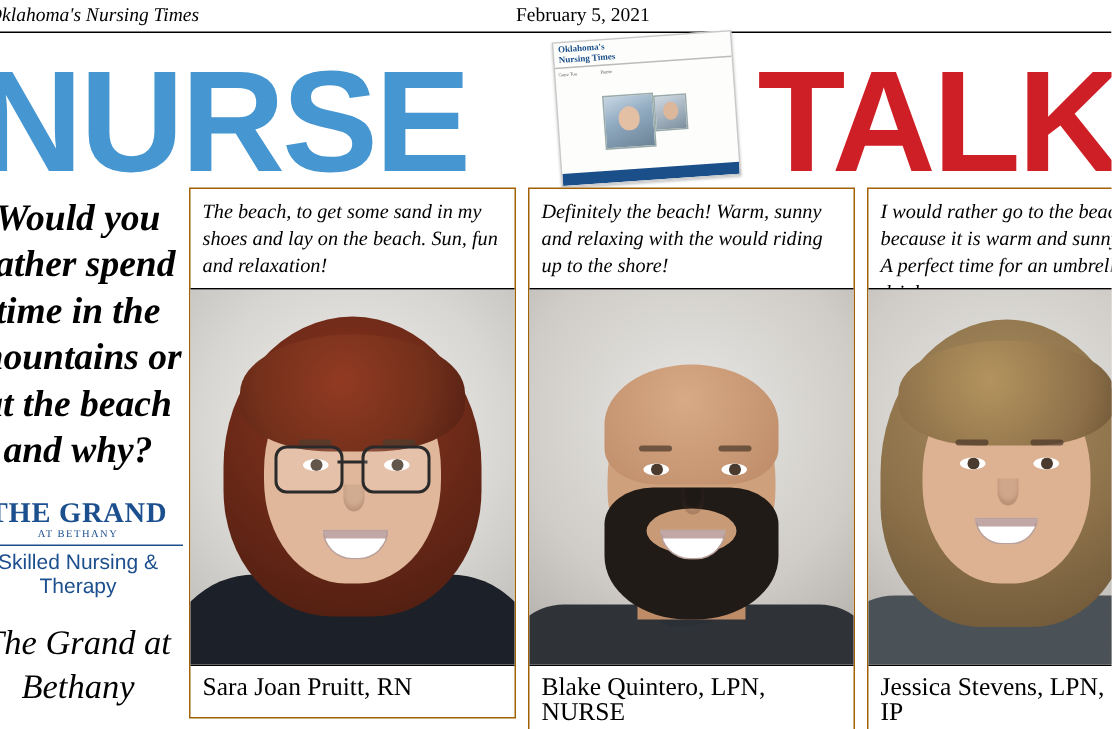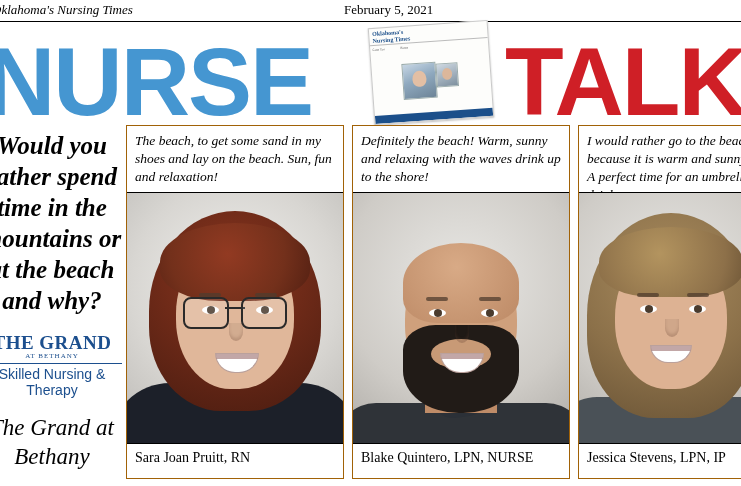--- a/index.html
+++ b/index.html
@@ -223,21 +223,21 @@
     position: relative;
     height: 250px;
     border-top: 1px solid #000;
     border-bottom: 1px solid #000;
     overflow: hidden;
     background: #cfcfcf;
   }
   .panel-3 .photo { height: 250px; }
   .name {
     font-family: "Liberation Serif", serif;
-    font-size: 14px;
+    font-size: 17px;
     line-height: 17px;
     padding: 5px 8px 6px 8px;
     min-height: 34px;
     box-sizing: border-box;
   }
 
   
   .portrait { position: absolute; inset: 0; }
   .bg-studio {
     position: absolute; inset: 0;
@@ -478,21 +478,21 @@
         <span class="lens r"></span>
       </div>
       <div class="nose" style="left:102px; top:130px;"></div>
       <div class="mouth-smile" style="left:88px; top:160px;"></div>
     </div>
   </div>
   <div class="name">Sara Joan Pruitt, RN</div>
 </div>
 
 <div class="panel panel-2">
-  <div class="quote">Definitely the beach!  Warm, sunny and relaxing with the waves drink up to the shore!</div>
+  <div class="quote">Definitely the beach!  Warm, sunny and relaxing with the would riding up to the shore!</div>
   <div class="photo">
     <div class="portrait p2">
       <div class="bg-gray"></div>
       <div class="shoulders"></div>
       <div class="tattoo"></div>
       <div class="neck"></div>
       <div class="head"></div>
       <div class="scalp"></div>
       <div class="beard"></div>
       <div class="beard-gap"></div>

